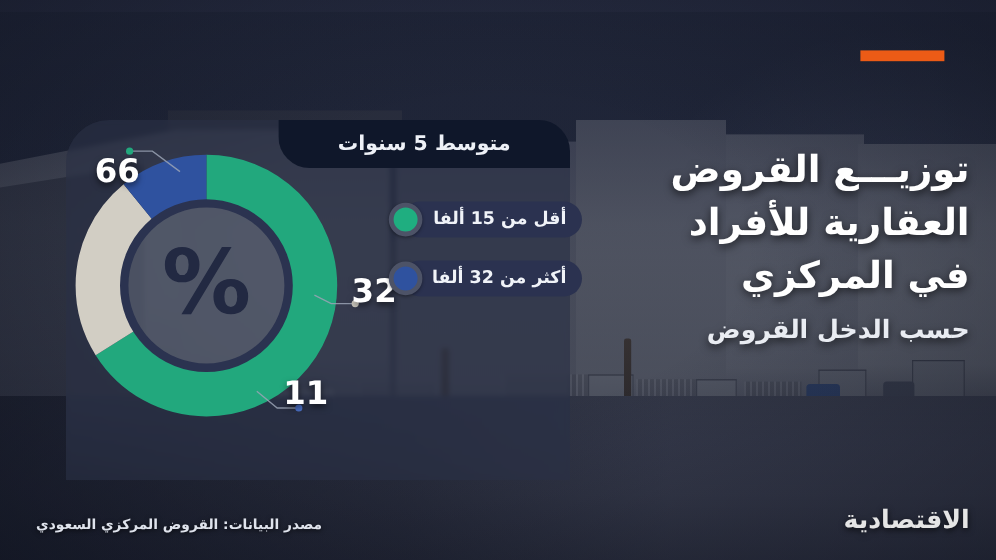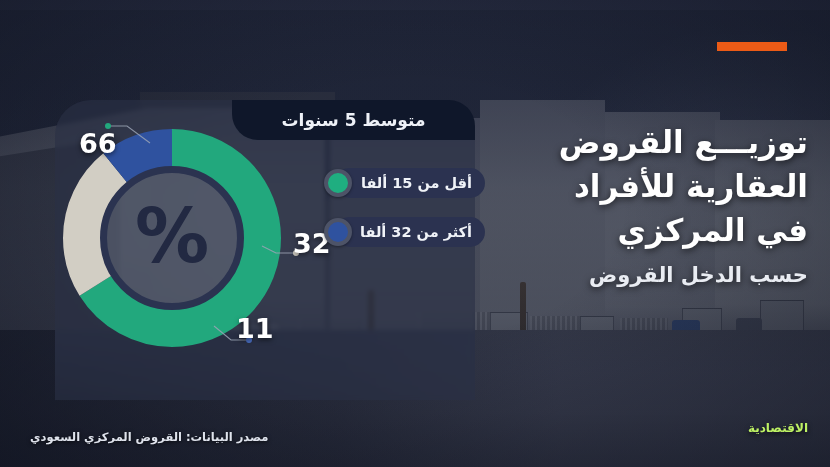--- a/index.html
+++ b/index.html
@@ -235,21 +235,21 @@
     position:absolute; right:43px; top:42px; width:70px; height:9px;
     background:#ec5b16;
   }
   .source{
     position:absolute; left:30px; top:430px;
     color:#dfe3ec; font-size:11.5px; font-weight:600;
     text-shadow:0 1px 4px rgba(0,0,0,.75);
   }
   .logo{
     position:absolute; right:22px; top:421px;
-    color:#bef264; font-size:12px; font-weight:800; letter-spacing:.4px;
+    color:#e5e5e5; font-size:21px; font-weight:800; letter-spacing:.4px;
     text-shadow:0 2px 5px rgba(0,0,0,.7);
   }
 </style>
 </head>
 <body>
 
 <div class="stage">
 
   <div class="photo">
     <div class="sky"></div>

